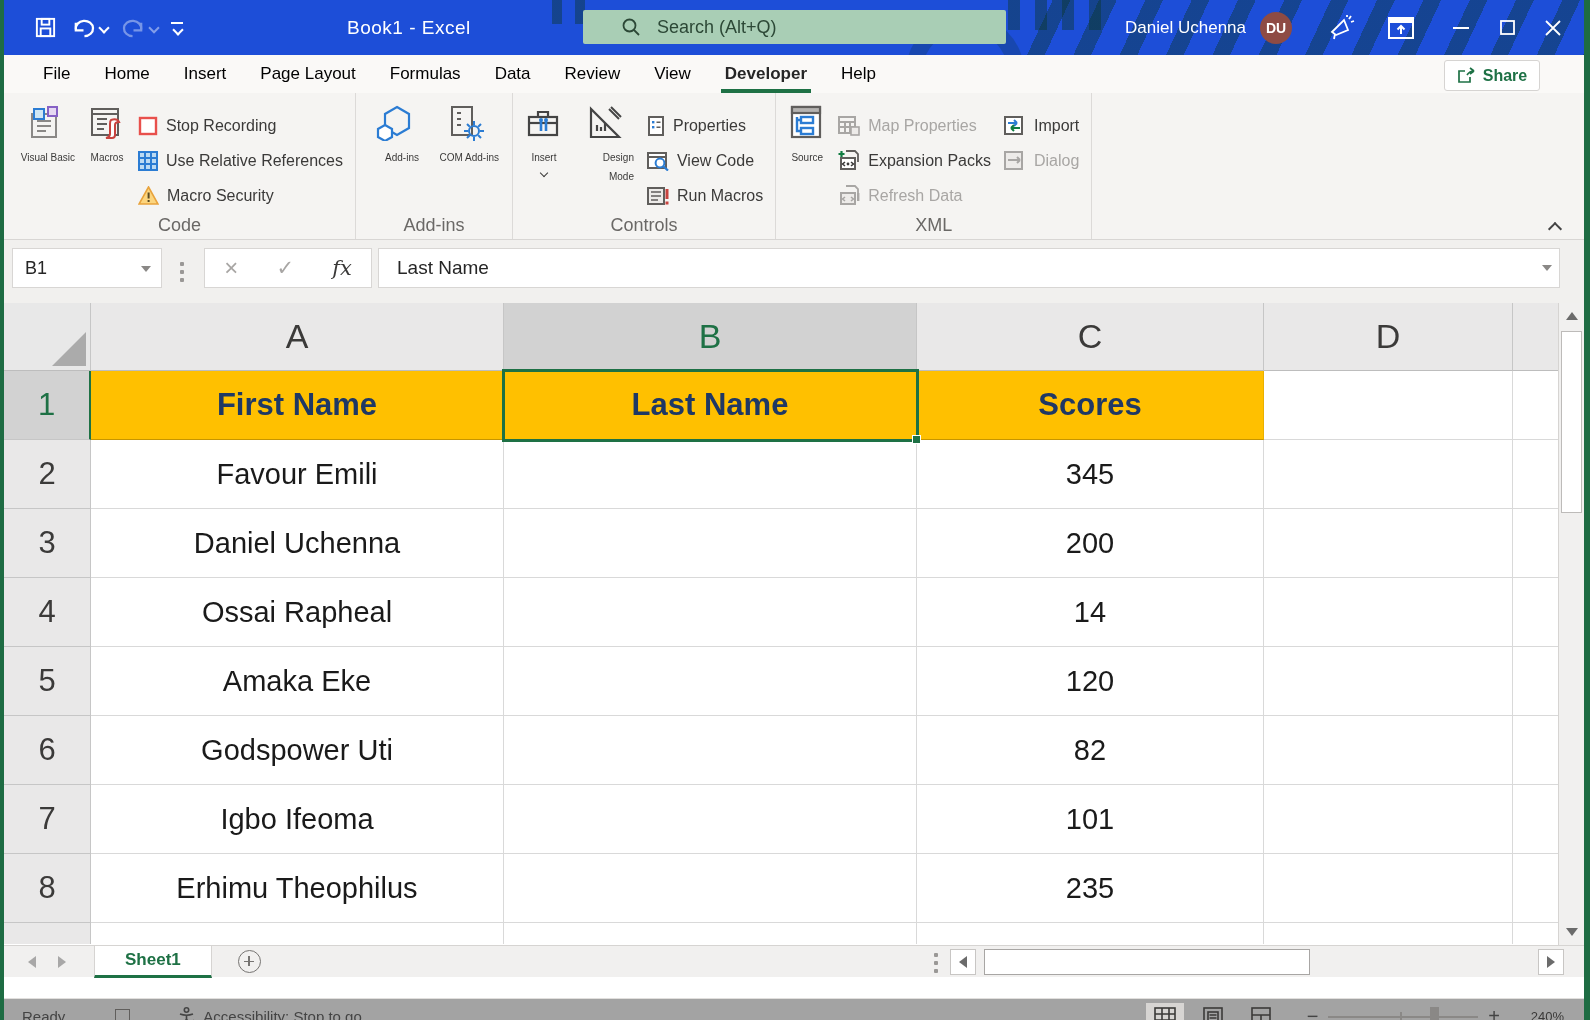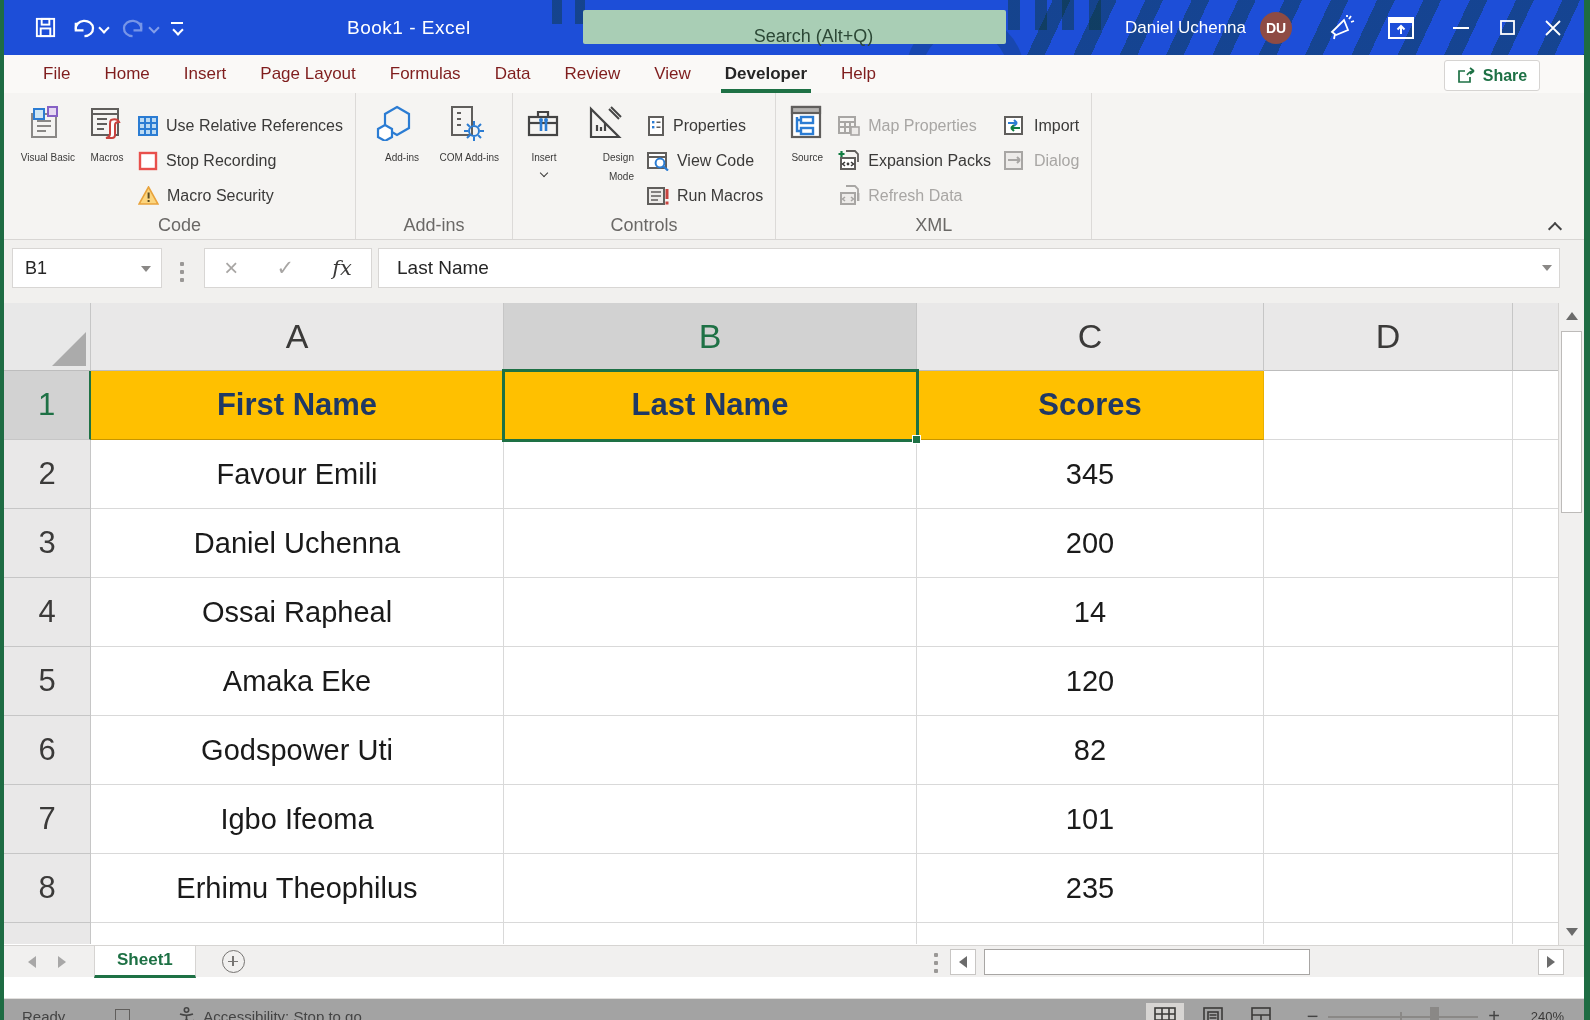--- a/index.html
+++ b/index.html
@@ -21,32 +21,32 @@
   .qat { position:absolute; left:30px; top:0; height:55px; display:flex; align-items:center; gap:14px; z-index:3; }
   .qat .ibtn { display:flex; align-items:center; gap:3px; cursor:default; }
   .chev-dn { width:8px; height:8px; position:relative; }
   .chev-dn::before { content:""; position:absolute; left:1px; top:0; width:6px; height:6px;
     border-right:2px solid #fff; border-bottom:2px solid #fff; transform:rotate(45deg); }
   .chev-dn.dim::before { border-color:rgba(255,255,255,.45); }
   .qat-custom { display:flex; flex-direction:column; align-items:center; gap:2px; }
   .qat-custom .bar { width:12px; height:2px; background:#fff; }
   .win-title { position:absolute; left:343px; top:0; line-height:55px; font-size:19px; color:#fff; letter-spacing:.5px; z-index:3; }
   .searchbox { position:absolute; left:579px; top:10px; width:423px; height:34px; background:#A9CEB5;
-    border-radius:2px; display:flex; align-items:center; padding-left:38px; gap:16px; z-index:3;flex-direction:column; }
+    border-radius:2px; display:flex; align-items:center; padding-left:38px; gap:16px; z-index:3; }
   .searchbox .stext { color:#2C4836; font-size:18px; }
   .tb-right { position:absolute; right:8px; top:0; height:55px; display:flex; align-items:center; z-index:3; }
   .user-name { font-size:17px; color:#fff; margin-right:14px; }
   .avatar { width:32px; height:32px; border-radius:50%; background:#8E4B44; color:#fff; font-size:14px; font-weight:bold;
     display:flex; align-items:center; justify-content:center; margin-right:26px; }
   .tb-ic { width:46px; height:55px; display:flex; align-items:center; justify-content:center; }
   .tb-ic.spread { margin-right:14px; }
 
   
   .tabrow { position:relative; height:38px; background:#FAF9F7; display:flex; align-items:stretch; padding-left:22px; }
-  .tab { position:relative; padding:0 17px; display:flex; align-items:center; font-size:17px; color:#7f1d1d; cursor:default; }
+  .tab { position:relative; padding:0 17px; display:flex; align-items:center; font-size:17px; color:#000000; cursor:default; }
   .tab.active { font-weight:bold; color:#262626; }
   .tab.active::after { content:""; position:absolute; left:13px; right:13px; bottom:0; height:4px; background:#1E7145; }
   .share-btn { position:absolute; right:44px; top:5px; width:96px; height:31px; background:#fff; border:1px solid #D6D4D2;
     border-radius:3px; display:flex; align-items:center; justify-content:center; gap:7px; color:#1E7145; font-size:16px; font-weight:bold; }
 
   
   .ribbon { position:relative; height:147px; background:#F5F4F2; border-bottom:1px solid #D8D6D4; display:flex; }
   .rgroup { display:flex; flex-direction:column; border-right:1px solid #DCDAD8; padding:0 6px; }
   .rg-content { flex:1; display:flex; align-items:flex-start; padding-top:5px; }
   .rg-label { height:25px; text-align:center; font-size:18px; color:#6A6866; line-height:22px; }
@@ -111,21 +111,21 @@
   .tri-dn { width:0; height:0; border-left:6px solid transparent; border-right:6px solid transparent; border-top:8px solid #6b6b6b; }
   .tri-lf { width:0; height:0; border-top:6px solid transparent; border-bottom:6px solid transparent; border-right:8px solid #6b6b6b; }
   .tri-rt { width:0; height:0; border-top:6px solid transparent; border-bottom:6px solid transparent; border-left:8px solid #6b6b6b; }
   .vs-thumb { position:absolute; left:2px; top:28px; width:21px; height:182px; background:#fff; border:1px solid #BDBBB9; }
 
   
   .sheetbar { position:relative; height:32px; background:#F1F0EF; border-top:1px solid #D6D4D2; display:flex; align-items:center; }
   .snav { display:flex; gap:22px; margin-left:24px; }
   .snav .tri-lf, .snav .tri-rt { opacity:.55; }
   .sheettab { margin-left:28px; height:32px; background:#fff; border-left:1px solid #D6D4D2; border-right:1px solid #D6D4D2;
-    border-bottom:3px solid #1E7145; padding:0 22px; display:flex; align-items:center;
+    border-bottom:3px solid #1E7145; padding:0 30px; display:flex; align-items:center;
     color:#1E7145; font-weight:bold; font-size:17px; }
   .addsheet { margin-left:26px; width:23px; height:23px; border-radius:50%; border:1.5px solid #767472; position:relative; }
   .addsheet::before, .addsheet::after { content:""; position:absolute; background:#767472; }
   .addsheet::before { left:5px; top:9.5px; width:10px; height:1.8px; }
   .addsheet::after { left:9.2px; top:5px; width:1.8px; height:10px; }
   .hdots { position:absolute; left:930px; top:5px; width:4px; height:22px;
     background:radial-gradient(circle 2px, #9a9896 2px, transparent 2.5px) 0 0/4px 8px repeat-y; }
   .hs-left { position:absolute; left:946px; top:3px; width:26px; height:26px; background:#fff; border:1px solid #C8C6C4;
     display:flex; align-items:center; justify-content:center; }
   .hs-thumb { position:absolute; left:980px; top:3px; width:326px; height:26px; background:#fff; border:1px solid #A8A6A4; }
@@ -299,30 +299,30 @@
                   <path d="M3 9 h26 M8 14 h10 M8 19 h10 M8 24 h7"></path>
                 </g>
                 <path d="M22 15 q6 -2 8 2 q-4 0 -4 3 v10 q0 3 -3 3 h-6 q4 -1 4 -4 v-10 q0 -3 1 -4 z" fill="#fff" stroke="#C8433F" stroke-width="2"></path>
               </svg>
           </span>
           <span class="blabel">Macros</span>
         </div>
         <div class="smallcol">
           <div class="smallbtn">
             <svg width="20" height="20" viewBox="0 0 20 20">
+                <rect x="2" y="2" width="16" height="16" fill="#fff" stroke="#E8504C" stroke-width="2.4"></rect>
+              </svg>
+            <span>Stop Recording</span>
+          </div>
+          <div class="smallbtn">
+            <svg width="20" height="20" viewBox="0 0 20 20">
                 <rect x="1" y="1" width="18" height="18" fill="#BBDAF3" stroke="#2B7CD3" stroke-width="2"></rect>
                 <path d="M1 7 h18 M1 13 h18 M7 1 v18 M13 1 v18" stroke="#2B7CD3" stroke-width="2"></path>
               </svg>
             <span>Use Relative References</span>
-          </div>
-          <div class="smallbtn">
-            <svg width="20" height="20" viewBox="0 0 20 20">
-                <rect x="2" y="2" width="16" height="16" fill="#fff" stroke="#E8504C" stroke-width="2.4"></rect>
-              </svg>
-            <span>Stop Recording</span>
           </div>
           <div class="smallbtn">
             <svg width="21" height="19" viewBox="0 0 21 19">
                 <path d="M10.5 1 L20 18 L1 18 Z" fill="#FCD57E" stroke="#E8A33D" stroke-width="1.6"></path>
                 <rect x="9.6" y="6.5" width="2" height="6" fill="#5A4A23"></rect>
                 <rect x="9.6" y="14" width="2" height="2" fill="#5A4A23"></rect>
               </svg>
             <span>Macro Security</span>
           </div>
         </div>

